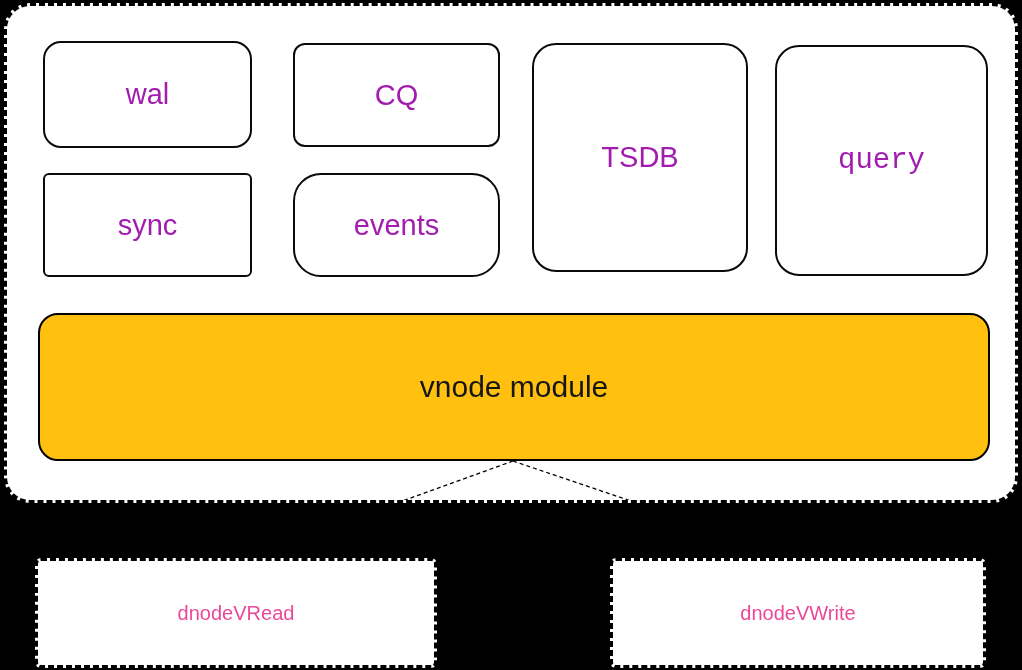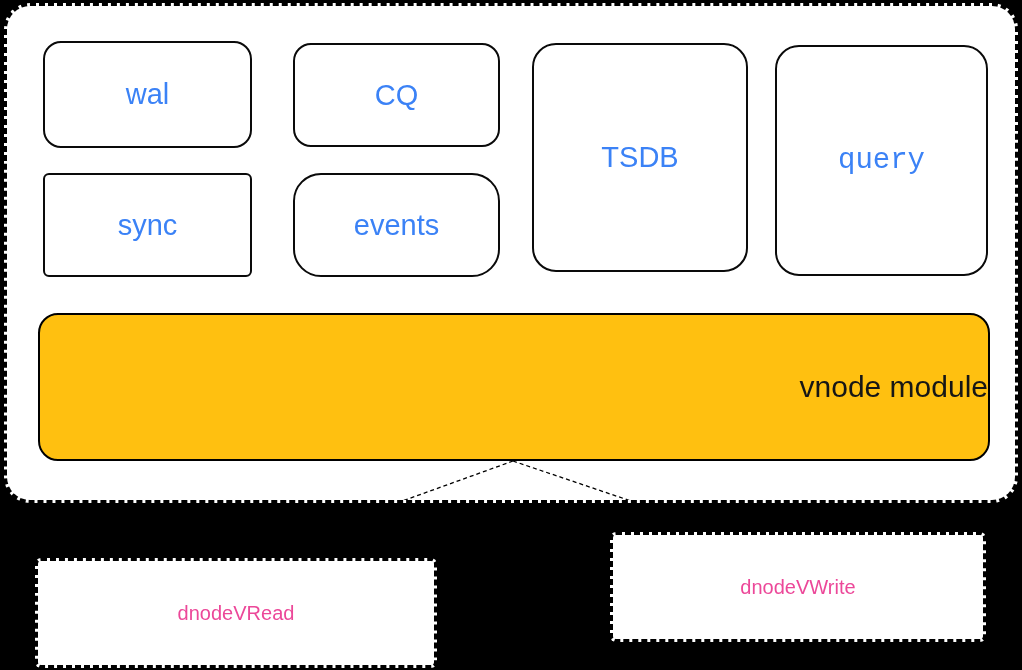--- a/index.html
+++ b/index.html
@@ -28,39 +28,39 @@
   }
 
   
   .mbox {
     background: #ffffff;
     border: 2px solid #0a0a0a;
     display: flex;
     align-items: center;
     justify-content: center;
     font-size: 29px;
-    color: #3b82f6;
+    color: #a21caf;
   }
   .mbox-wal    { left: 36px;  top: 35px;  width: 209px; height: 107px; border-radius: 18px; }
-  .mbox-cq     { left: 286px; top: 37px;  width: 207px; height: 104px; border-radius: 18px; }
+  .mbox-cq     { left: 286px; top: 37px;  width: 207px; height: 104px; border-radius: 12px; }
   .mbox-sync   { left: 36px;  top: 167px; width: 209px; height: 104px; border-radius: 6px; }
   .mbox-events { left: 286px; top: 167px; width: 207px; height: 104px; border-radius: 28px; }
   .mbox-tsdb   { left: 525px; top: 37px;  width: 216px; height: 229px; border-radius: 24px; }
   .mbox-query  { left: 768px; top: 39px;  width: 213px; height: 231px; border-radius: 24px; font-family: Liberation Mono, monospace; }
 
   
   .vnode-bar {
     left: 31px; top: 307px;
     width: 952px; height: 148px;
     background: #FFC010;
     border: 2px solid #000000;
     border-radius: 20px;
     display: flex;
     align-items: center;
-    justify-content: flex-end;
+    justify-content: center;
     font-size: 30px;
     color: #161616;
   }
 
   
   .connector-svg {
     left: 0; top: 0;
     width: 1008px; height: 494px;
     pointer-events: none;
   }
@@ -70,21 +70,21 @@
     background: #ffffff;
     border: 3px dashed #000000;
     border-radius: 6px;
     display: flex;
     align-items: center;
     justify-content: center;
     font-size: 20px;
     color: #ec4899;
   }
   .dnode-read  { left: 35px;  top: 558px; width: 402px; height: 110px; }
-  .dnode-write { left: 610px; top: 532px; width: 376px; height: 110px; }
+  .dnode-write { left: 610px; top: 558px; width: 376px; height: 110px; }
 </style>
 </head>
 <body>
 
 <div class="abs module-container">
 
   <div class="abs mbox mbox-wal">
     <span>wal</span>
   </div>
 

